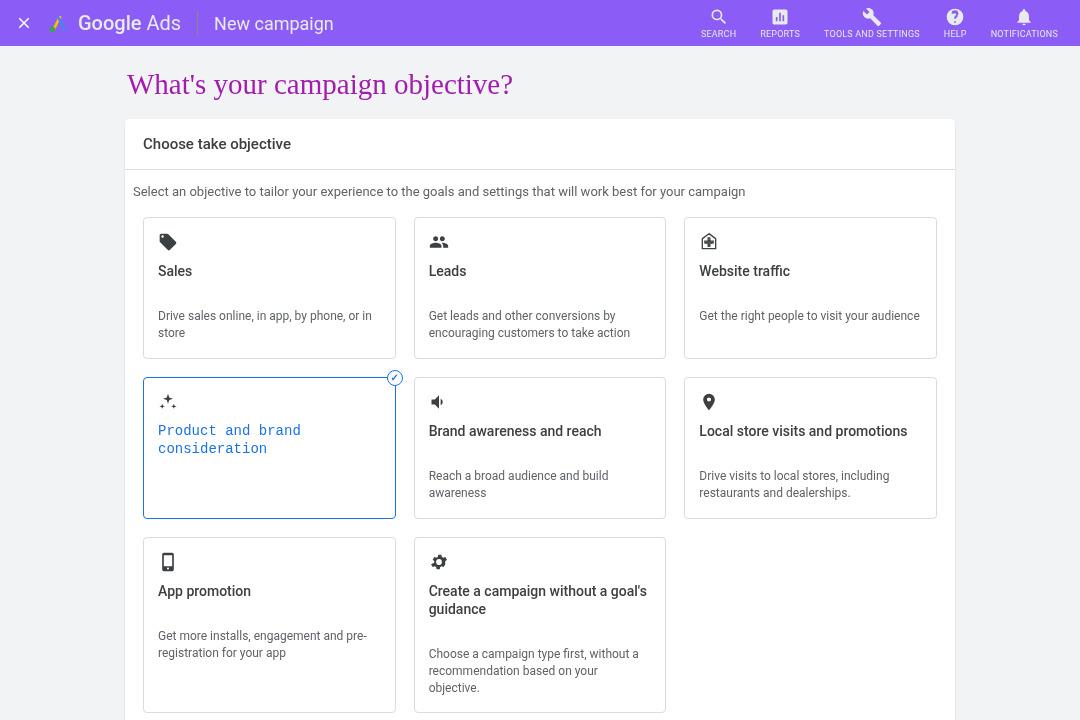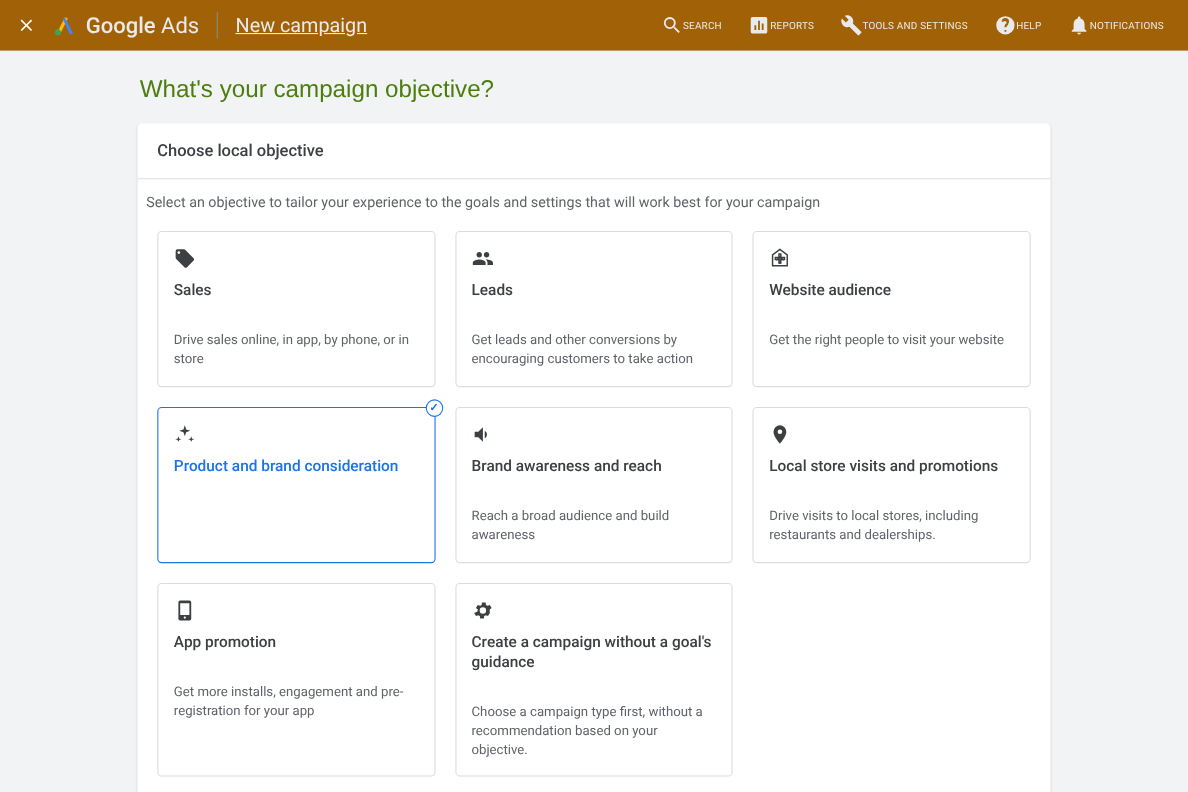--- a/index.html
+++ b/index.html
@@ -1,49 +1,49 @@
 <!DOCTYPE html>
 <html><head>
 <meta charset="utf-8">
 <style>
   * { box-sizing: border-box; margin: 0; padding: 0; }
   body { font-family: "Google Sans", Roboto, Arial, sans-serif; background: #f1f3f4; color: #3c4043; font-size: 14px; }
   .topbar {
-    background: #a16207;
+    background: #8b5cf6;
     color: #fff;
     height: 46px;
     display: flex;
     align-items: center;
     padding: 0 10px;
   }
   .close-x {
     width: 28px; height: 28px; display:flex; align-items:center; justify-content:center; cursor:pointer;
   }
   .logo-wrap { display:flex; align-items:center; margin-left:10px; }
   .logo-tri { margin-right:8px; }
   .logo-text { font-size:20px; font-weight:400; color:#e8eaed; }
   .logo-text b { font-weight:500; }
   .divider-v { width:1px; height:24px; background:#888; margin:0 16px; }
-  .page-title { font-size:18px; color:#e8eaed;text-decoration:underline; }
+  .page-title { font-size:18px; color:#e8eaed; }
   .toolbar-right { margin-left:auto; display:flex; }
-  .tool-item { display:flex; flex-direction:row; align-items:center; justify-content:flex-end; padding:0 12px; cursor:pointer; color:#e8eaed; }
+  .tool-item { display:flex; flex-direction:column; align-items:center; justify-content:flex-end; padding:0 12px; cursor:pointer; color:#e8eaed; }
   .tool-item svg { width:20px; height:20px; fill:#e8eaed; }
   .tool-item span { font-size:9px; margin-top:3px; letter-spacing:.2px; text-align:center; line-height:1.1; }
   .container { max-width:830px; margin:0 auto; padding:18px 0 40px; }
-  .q-heading { font-size:22px; font-weight:400; color:#4d7c0f; margin:4px 0 18px 2px; font-family:Liberation Sans, sans-serif; }
+  .q-heading { font-size:29px; font-weight:400; color:#a21caf; margin:4px 0 18px 2px; font-family:Liberation Serif, serif; }
   .panel { background:#fff; border-radius:4px; box-shadow:0 1px 2px rgba(60,64,67,.15); margin-bottom:20px; }
   .panel-header { padding:16px 18px; font-size:15px; font-weight:500; color:#3c4043; border-bottom:1px solid #e0e0e0; }
   .panel-sub { padding:14px 8px 6px; font-size:13px; color:#5f6368; }
   .grid { display:grid; grid-template-columns:repeat(3,1fr); gap:18px; padding:12px 18px 22px; }
   .card {
     border:1px solid #dadce0; border-radius:4px; padding:14px 14px 16px; position:relative; cursor:pointer;
     min-height:128px;
   }
   .card.selected { border:1.5px solid #1a73e8; }
-  .card.selected .card-title, .card.selected .card-desc { color:#1a73e8; }
+  .card.selected .card-title, .card.selected .card-desc { color:#1a73e8;font-family:Liberation Mono, monospace; }
   .check-badge {
     position:absolute; top:-8px; right:-8px; width:16px; height:16px; border-radius:50%;
     background:#fff; border:1.5px solid #1a73e8; display:flex; align-items:center; justify-content:center;
   }
   .check-badge::after { content:"✓"; font-size:10px; color:#1a73e8; font-weight:700; }
   .card-icon { height:22px; margin-bottom:8px; }
   .card-icon svg { width:20px; height:20px; fill:#3c4043; }
   .card-title { font-size:14px; font-weight:500; color:#3c4043; margin-bottom:6px; line-height:1.3; }
   .card-desc { font-size:12px; color:#5f6368; line-height:1.4;margin-top:28px; }
   .type-grid { padding:18px 18px 26px; }
@@ -111,21 +111,21 @@
         </svg>
       <span>NOTIFICATIONS</span>
     </div>
   </div>
 </div>
 
 <div class="container">
   <h1 class="q-heading">What's your campaign objective?</h1>
 
   <div class="panel">
-    <div class="panel-header">Choose local objective</div>
+    <div class="panel-header">Choose take objective</div>
     <div class="panel-sub">Select an objective to tailor your experience to the goals and settings that will work best for your campaign</div>
     <div class="grid" id="objectives-grid">
         <div class="card">
           <div class="card-icon"><svg viewBox="0 0 24 24">
               <path d="M21.41 11.58l-9-9A2 2 0 0 0 11 2H4a2 2 0 0 0-2 2v7a2 2 0 0 0 .59 1.42l9 9a2 2 0 0 0 2.83 0l7-7a2 2 0 0 0-.01-2.84zM5.5 7A1.5 1.5 0 1 1 7 5.5 1.5 1.5 0 0 1 5.5 7z"></path>
             </svg></div>
           <div class="card-title">Sales</div>
           <div class="card-desc">Drive sales online, in app, by phone, or in store</div>
         </div>
         <div class="card">
@@ -134,22 +134,22 @@
             </svg></div>
           <div class="card-title">Leads</div>
           <div class="card-desc">Get leads and other conversions by encouraging customers to take action</div>
         </div>
         <div class="card">
           <div class="card-icon"><svg viewBox="0 0 24 24">
               <path d="M13 7h-2v4H7v2h4v4h2v-4h4v-2h-4zM12 2 4 8v12h16V8z" fill="none" stroke="#3c4043" stroke-width="1.6"></path>
               <path d="M8 14l4-4 4 4" fill="none" stroke="#3c4043" stroke-width="1.6"></path>
               <path d="M12 10v8" stroke="#3c4043" stroke-width="1.6"></path>
             </svg></div>
-          <div class="card-title">Website audience</div>
-          <div class="card-desc">Get the right people to visit your website</div>
+          <div class="card-title">Website traffic</div>
+          <div class="card-desc">Get the right people to visit your audience</div>
         </div>
         <div class="card selected">
           <div class="check-badge"></div>
           <div class="card-icon"><svg viewBox="0 0 24 24">
               <path d="M12 2l1.5 4.5L18 8l-4.5 1.5L12 14l-1.5-4.5L6 8l4.5-1.5zM5 14l.9 2.6L8.5 17l-2.6.9L5 20l-.9-2.1L1.5 17l2.6-.4zM19 14l.9 2.6 2.6.4-2.6.9L19 20l-.9-2.1-2.6-.9 2.6-.4z"></path>
             </svg></div>
           <div class="card-title">Product and brand consideration</div>
         </div>
         <div class="card">
           <div class="card-icon"><svg viewBox="0 0 24 24">

